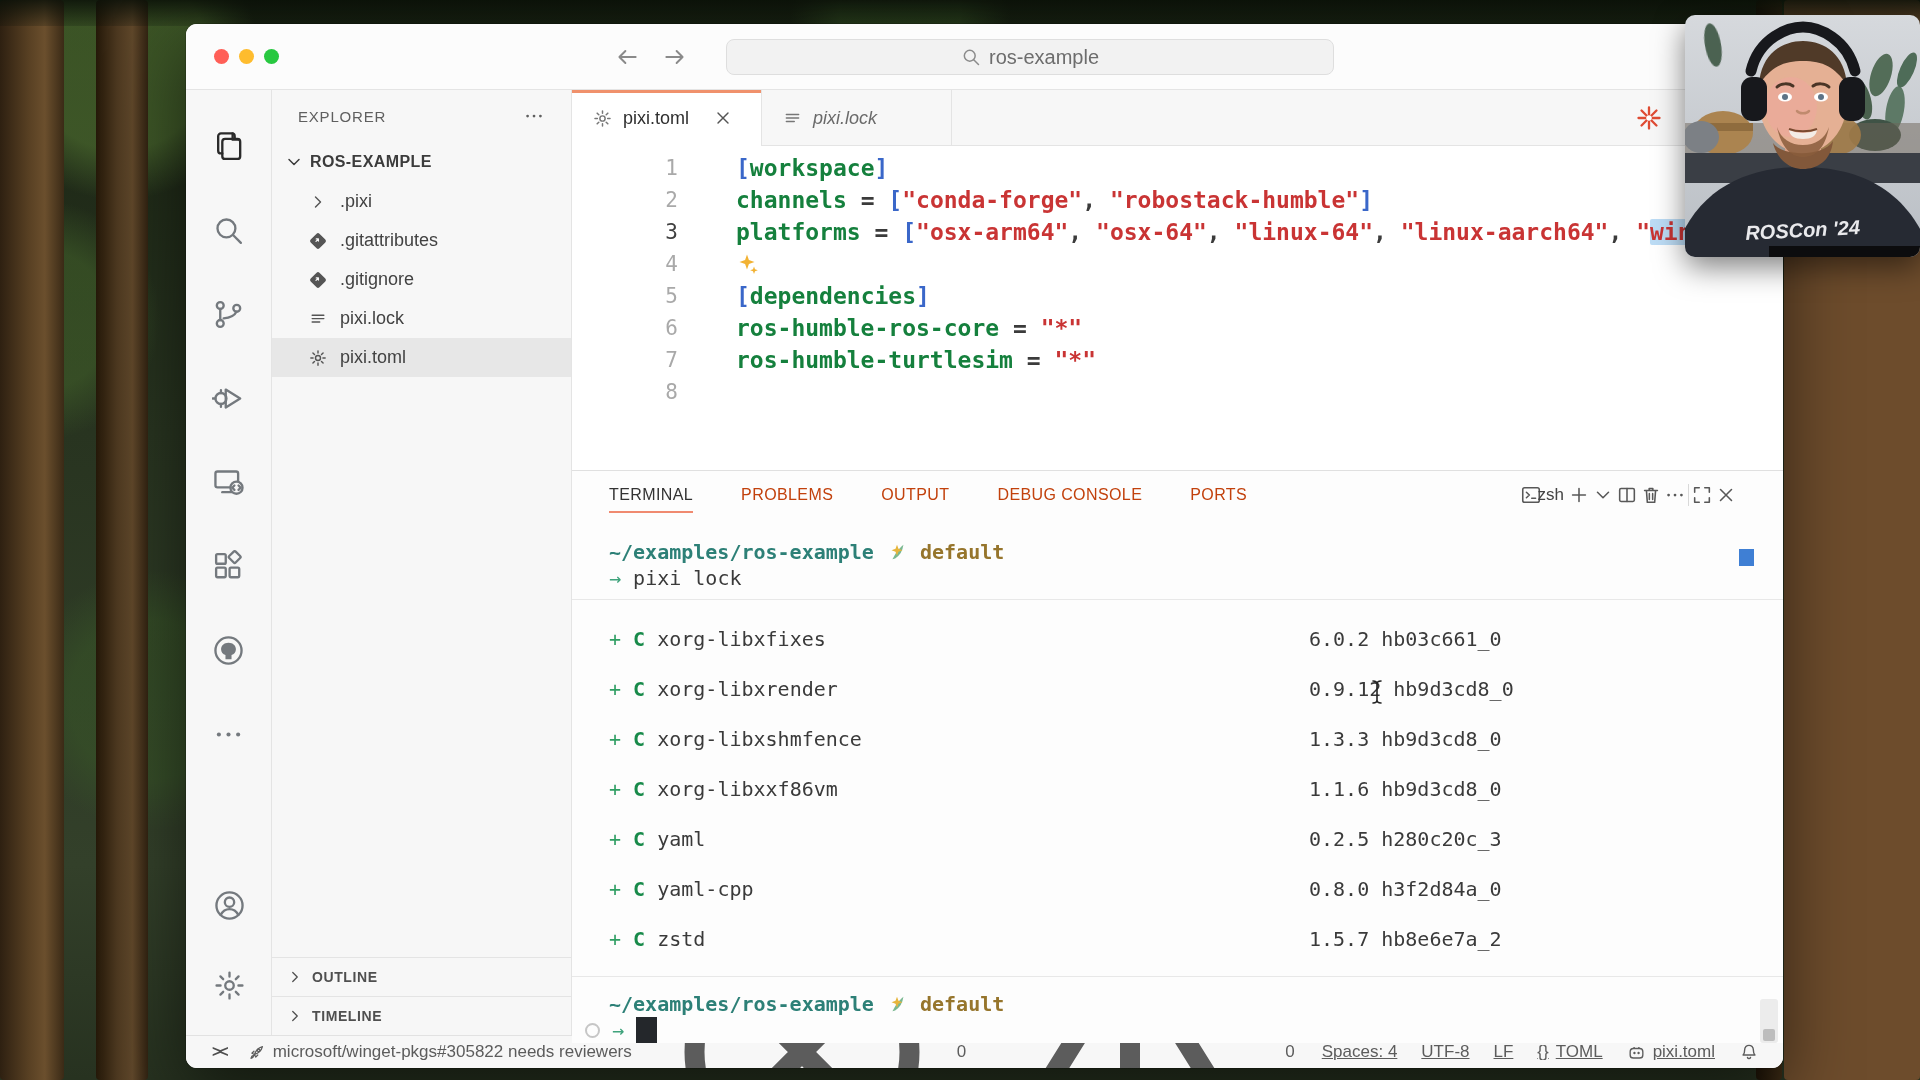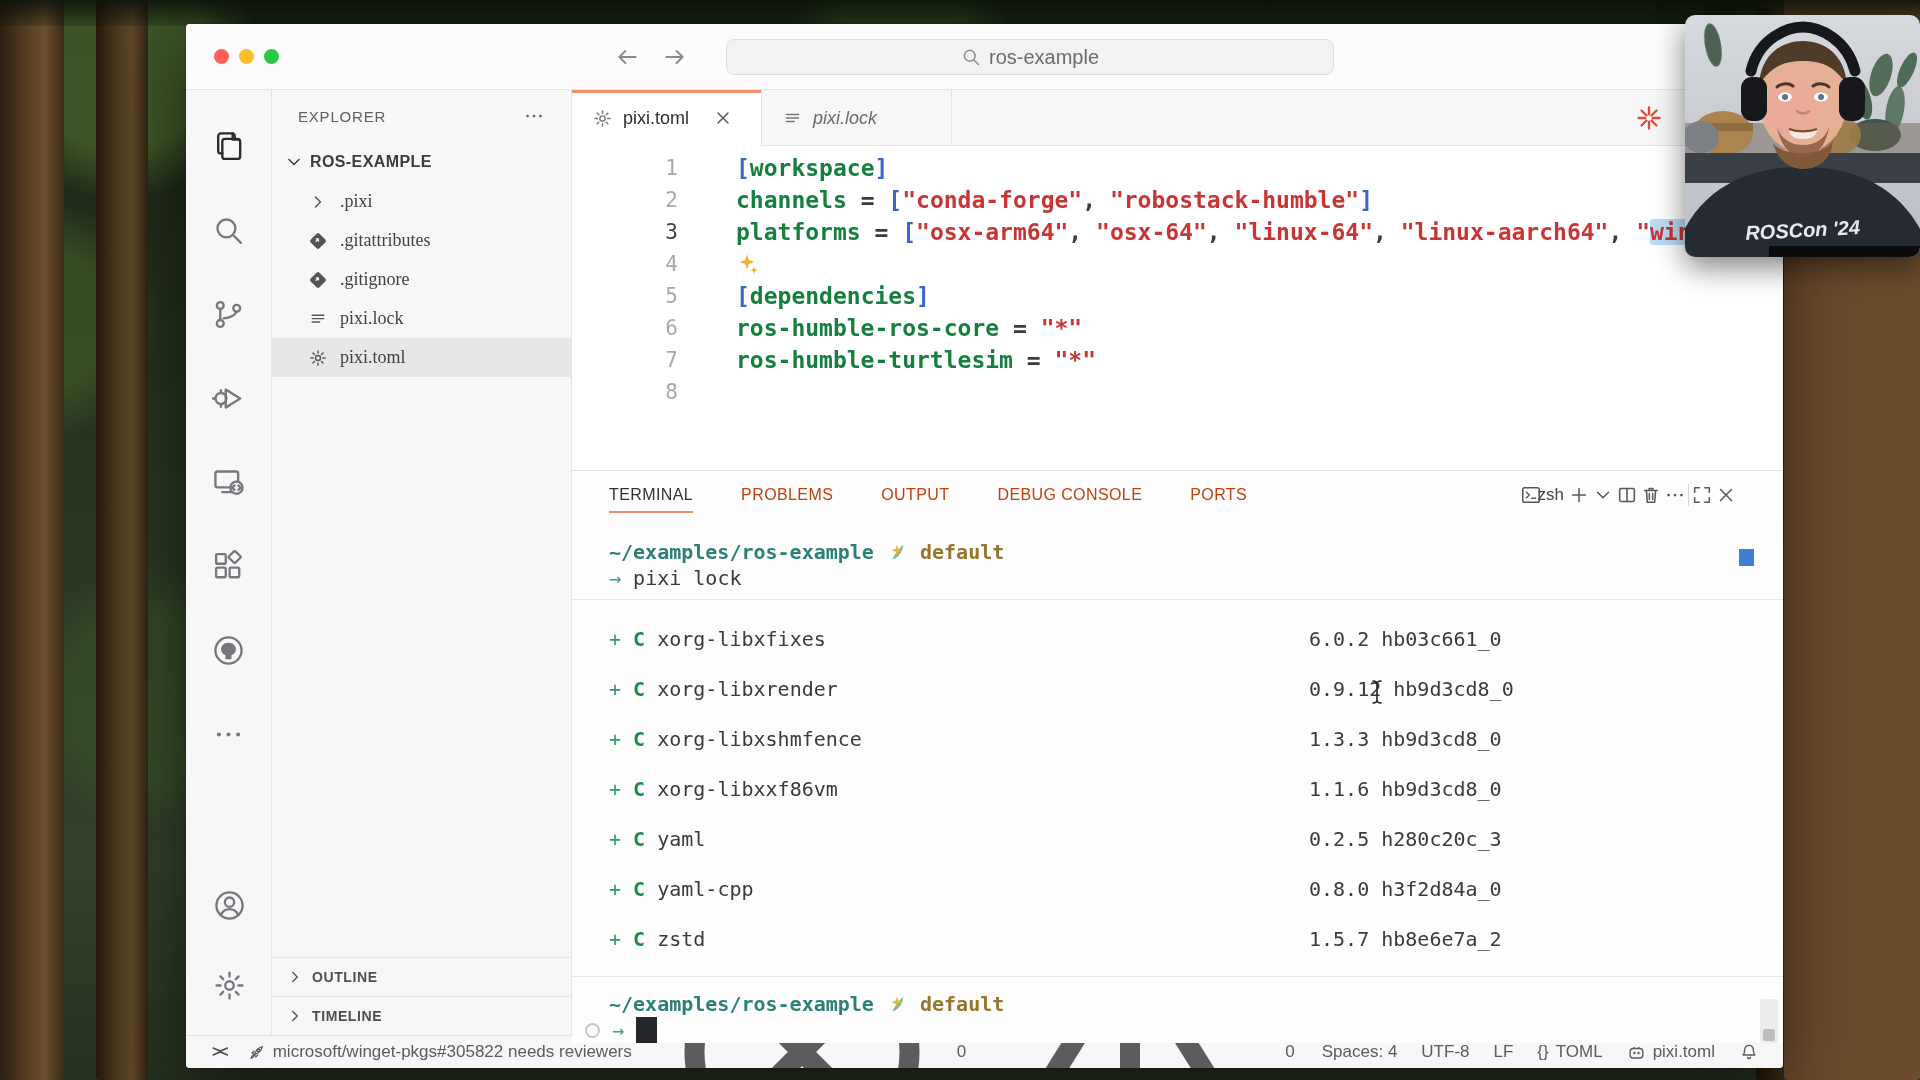--- a/index.html
+++ b/index.html
@@ -21,21 +21,21 @@
   .trunk.t3 { left:1784px; width:136px; background:
       repeating-linear-gradient(180deg, rgba(0,0,0,.18) 0 26px, rgba(255,255,255,.05) 26px 54px),
       linear-gradient(90deg,#4a3118,#7a5634 35%,#8a6540 60%,#503category 90%,#3a2714);
       background-color:#6d4c2c; }
   .trunk.t4 { left:1756px; width:26px; background:linear-gradient(90deg,#1f1508,#3c2b15); }
   .canopy { position:absolute; left:0; right:0; top:0; height:26px;
       background:linear-gradient(180deg, rgba(10,16,8,.85), rgba(10,16,8,.2)); }
 
   
   .window { position:absolute; left:186px; top:24px; width:1597px; height:1044px;
-    background:#ffffff; border-radius:4px; overflow:hidden;
+    background:#ffffff; border-radius:11px; overflow:hidden;
     box-shadow:0 24px 70px rgba(0,0,0,.55), 0 0 0 1px rgba(0,0,0,.15);
     display:flex; flex-direction:column; }
 
   
   .titlebar { height:66px; flex:0 0 66px; background:#fcfcfc; border-bottom:1px solid #e4e4e4;
     position:relative; display:flex; align-items:center; }
   .traffic { position:absolute; left:28px; top:0; height:100%; display:flex; align-items:center; gap:10px; }
   .light { width:15px; height:15px; border-radius:50%; }
   .light.red { background:#ff5f57; } .light.yellow { background:#febc2e; } .light.green { background:#28c840; }
   .nav-arrows { position:absolute; left:428px; display:flex; gap:22px; color:#8a8a8a; }
@@ -59,21 +59,21 @@
 
   
   .sidebar { width:300px; flex:0 0 300px; background:#f7f7f7; border-right:1px solid #e4e4e4;
     position:relative; font-size:18px; color:#4b4b4b; }
   .sb-header { height:52px; display:flex; align-items:center; justify-content:space-between;
     padding:0 26px 0 26px; color:#5f5f5f; font-size:15px; letter-spacing:.8px; }
   .sb-header .icn { width:22px; height:22px; color:#5f5f5f; }
   .sb-root { height:40px; display:flex; align-items:center; gap:6px; padding-left:12px;
     font-weight:bold; font-size:16px; color:#3c3c3c; letter-spacing:.4px; }
   .sb-root .icn { width:20px; height:20px; }
-  .sb-item { height:39px; display:flex; align-items:center; gap:12px; padding-left:36px; color:#424242;font-family:Liberation Serif, serif; }
+  .sb-item { height:39px; display:flex; align-items:center; gap:12px; padding-left:36px; color:#424242; }
   .sb-item .icn { width:20px; height:20px; color:#555; flex:0 0 20px; }
   .sb-item.selected { background:#e7e7e7; }
   .sb-bottom { position:absolute; bottom:0; left:0; right:0; }
   .sb-section { height:39px; border-top:1px solid #e4e4e4; display:flex; align-items:center; gap:8px;
     padding-left:14px; font-size:14px; font-weight:bold; letter-spacing:.6px; color:#4f4f4f; }
   .sb-section .icn { width:18px; height:18px; }
 
   
   .editorcol { flex:1; display:flex; flex-direction:column; min-width:0; background:#fff; }
 
@@ -136,21 +136,21 @@
   .block-cursor { width:21px; height:26px; background:#24272b; }
   .term-deco { position:absolute; top:30px; right:29px; width:15px; height:17px; background:#3f7fd4; }
   .term-scrolltrack { position:absolute; right:5px; bottom:0; width:18px; height:44px; background:#ececec; border-radius:3px; }
   .term-scrollthumb { position:absolute; right:8px; bottom:2px; width:12px; height:12px; background:#bdbdbd; border-radius:2px; }
   .ibeam { position:absolute; left:798px; top:208px; color:#222; width:14px; height:26px; }
 
   
   .statusbar { height:33px; flex:0 0 33px; background:#f7f7f7; border-top:1px solid #e2e2e2;
     display:flex; align-items:center; font-size:17px; color:#5c5c5c; padding:0 24px 0 26px; }
   .sb-left { display:flex; align-items:center; gap:20px; }
-  .sb-right { margin-left:auto; display:flex; align-items:center; gap:24px; }
+  .sb-right { margin-left:auto; display:flex; align-items:center; gap:24px;text-decoration:underline; }
   .st-item { display:flex; align-items:center; gap:7px; white-space:nowrap; }
   .st-item .icn { width:19px; height:19px; }
   .remote-glyph { font-weight:bold; font-size:16px; letter-spacing:-2px; color:#4f4f4f; }
   .err-group { display:flex; align-items:center; gap:14px; }
   .err-pair { display:flex; align-items:center; gap:5px; }
 
   
   .webcam { position:absolute; left:1685px; top:15px; width:235px; height:242px; border-radius:10px;
     overflow:hidden; box-shadow:0 10px 30px rgba(0,0,0,.5); z-index:50; }
 

